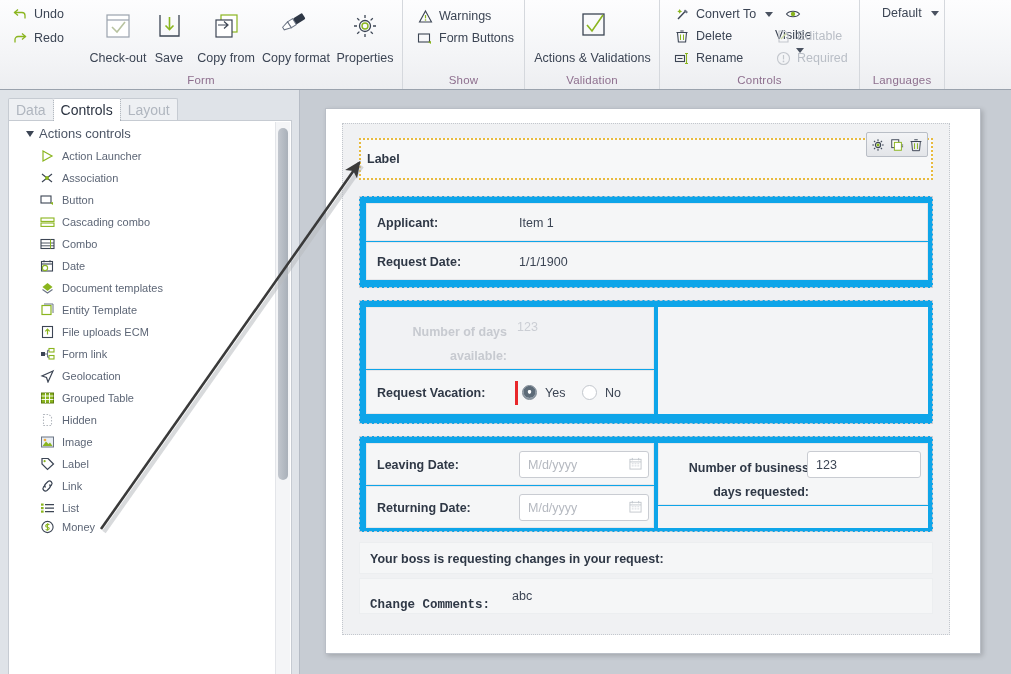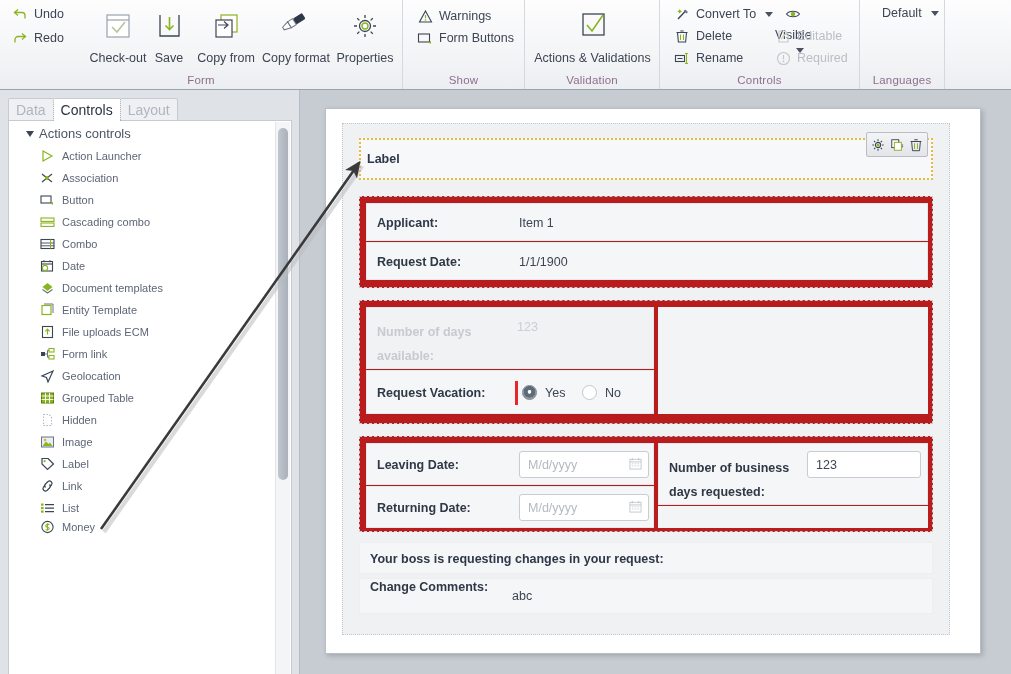--- a/index.html
+++ b/index.html
@@ -145,21 +145,22 @@
     background: linear-gradient(180deg,#f3f4f6,#e3e5e9);
     border: 1px solid #b9bec6; border-radius: 2px;
     padding: 1px 3px;
   }
   .mini-toolbar .mi { width: 16px; height: 16px; display:flex;align-items:center;justify-content:center; cursor:default;}
 
   .grp {
     position: absolute;
     border: 1px dashed #c9ccd2;
     box-sizing: border-box;
-    background: #b91c1c;
+    background: #0ea5e9;
+    text-align: right;
   }
   .cell {
     position: absolute;
     border: 1px solid #e6e7ea;
     background: #f5f6f7;
     box-sizing: border-box;
   }
   .flabel {
     position: absolute; font-size: 12.5px; font-weight: bold; color: #2f3846;
   }
@@ -693,21 +694,21 @@
             </span>
           </div>
           <div class="cell" style="left:298px;top:69px;width:270px;height:22px;border:none;background:#f3f4f6;"></div>
         </div>
 
         <div class="cell" style="left:16px;top:418px;width:574px;height:32px;border:1px solid #eceef0;background:#f5f6f7;">
           <span class="flabel" style="left:10px;top:9px;">Your boss is requesting changes in your request:</span>
         </div>
 
         <div class="cell" style="left:16px;top:454px;width:574px;height:36px;border:1px solid #eceef0;background:#f5f6f7;">
-          <span class="flabel" style="left:10px;top:1px;">Change Comments:</span>
+          <span class="flabel" style="left:10px;top:19px;font-family:Liberation Mono, monospace;">Change Comments:</span>
           <span class="fvalue" style="left:152px;top:10px;">abc</span>
         </div>
 
       </div>
     </div>
   </div>
 
   <svg class="arrow-svg" viewBox="0 0 1011 674">
     <defs>
       <marker id="ahead" markerWidth="7" markerHeight="7" refX="5.6" refY="3.2" orient="auto">

